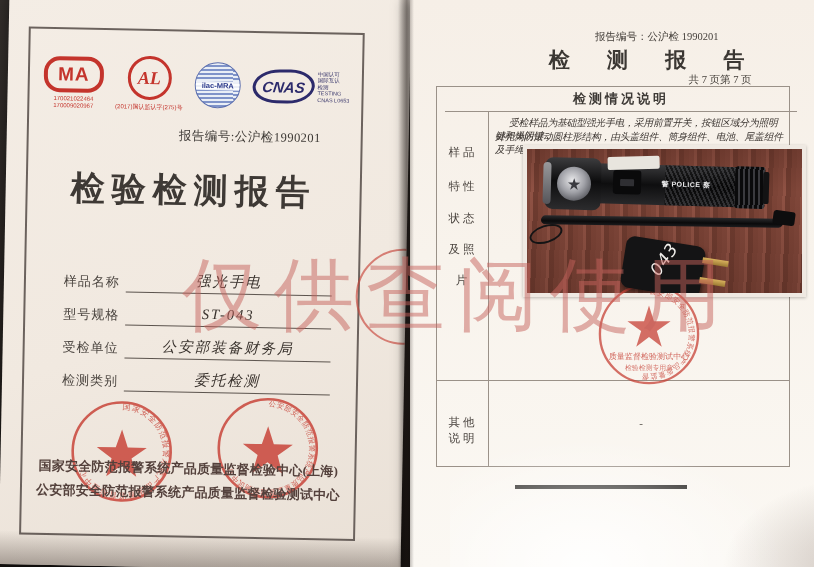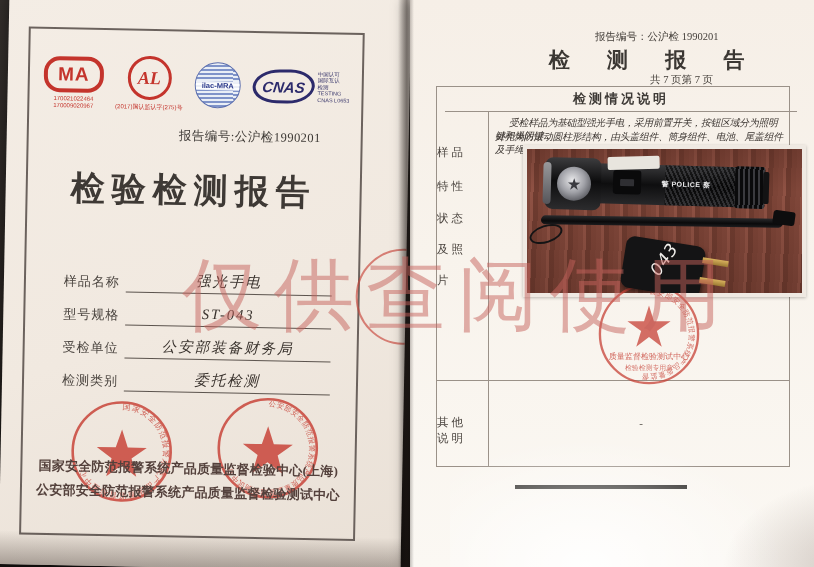--- a/index.html
+++ b/index.html
@@ -60,30 +60,30 @@
   .right-page{position:absolute;left:410px;top:0;width:452px;height:567px;
       background:linear-gradient(180deg,#f6efe7 0%,#f8f3ec 45%,#fbf8f3 100%);
       box-shadow:-6px 0 12px rgba(0,0,0,.35);overflow:hidden;}
   .rp-flash{position:absolute;left:40px;bottom:-30px;width:340px;height:160px;
       background:radial-gradient(ellipse at 40% 80%,rgba(255,255,255,.9) 0%,rgba(255,255,255,0) 70%);}
   .rp-shade{position:absolute;right:0;bottom:0;width:140px;height:90px;
       background:radial-gradient(ellipse at 100% 100%,rgba(120,100,90,.35) 0%,rgba(120,100,90,0) 70%);}
   .rp-reportno{position:absolute;left:185px;top:30px;width:200px;font-size:10.5px;color:#46413c;}
   .rp-title{position:absolute;left:0;top:46px;width:100%;text-align:center;
             font-size:21px;font-weight:bold;color:#3b3733;letter-spacing:16px;text-indent:16px;padding-left:21px;}
-  .rp-pages{position:absolute;left:240px;top:73px;width:140px;text-align:left;
+  .rp-pages{position:absolute;left:240px;top:73px;width:140px;text-align:center;
             font-size:10.5px;color:#46413c;}
   .rp-table{position:absolute;left:26px;top:86px;width:354px;height:381px;
             border:1px solid #9a9188;}
   .rt-header{position:absolute;left:8px;top:0;width:100%;height:25px;border-bottom:1px solid #9a9188;
              display:flex;align-items:center;justify-content:center;
              font-size:13px;font-weight:bold;color:#3d3935;letter-spacing:3px;}
   .rt-labelcol{position:absolute;left:0;top:25px;width:52px;height:354px;border-right:1px solid #9a9188;}
   .rt-rowdiv{position:absolute;left:0;top:293px;width:100%;height:0;border-top:1px solid #9a9188;}
-  .vlabel{position:absolute;width:52px;font-size:11.5px;color:#4a443f;letter-spacing:3px;}
+  .vlabel{position:absolute;width:52px;text-align:center;font-size:11.5px;color:#4a443f;letter-spacing:3px;}
   .desc-line{position:absolute;left:58px;width:292px;font-size:9.8px;font-style:italic;
              color:#3d3733;letter-spacing:-0.2px;}
   .photo{position:absolute;left:86px;top:58px;width:283px;height:152px;background:#efe9e2;
          padding:4px;box-shadow:0 1px 3px rgba(0,0,0,.25);}
   .wood{position:relative;width:100%;height:100%;overflow:hidden;
      background:repeating-linear-gradient(92deg,#80473a 0 5px,#8f5244 5px 8px,#6f3c30 8px 13px,#7c4437 13px 18px);}
   .wood:after{content:"";position:absolute;inset:0;
      background:linear-gradient(180deg,rgba(60,25,18,.25) 0%,rgba(0,0,0,0) 30%,rgba(40,15,10,.2) 100%);}
   .torch{position:absolute;left:18px;top:14px;width:222px;height:46px;transform:rotate(1.6deg);z-index:2;}
   .torch-head{position:absolute;left:0;top:-3px;width:56px;height:52px;border-radius:8px;

